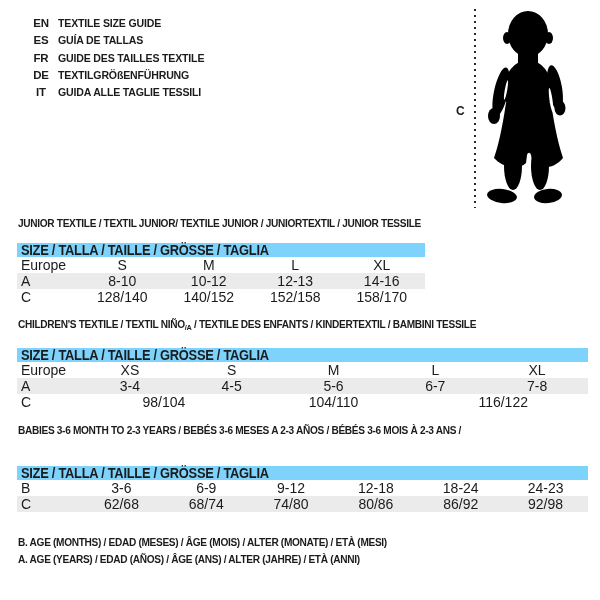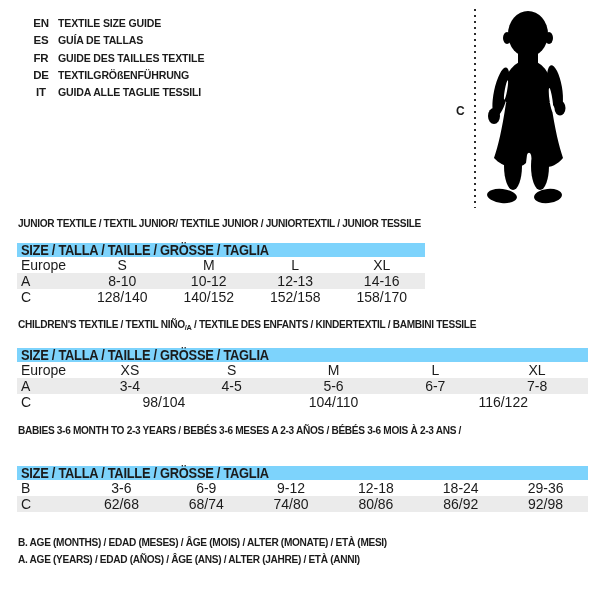--- a/index.html
+++ b/index.html
@@ -164,21 +164,21 @@
   <div class="table-bar">
     <span class="cond">SIZE / TALLA / TAILLE / GRÖSSE / TAGLIA</span>
   </div>
   <div class="t-row">
     <span class="t-label">B</span>
     <span class="t-cell">3-6</span>
     <span class="t-cell">6-9</span>
     <span class="t-cell">9-12</span>
     <span class="t-cell">12-18</span>
     <span class="t-cell">18-24</span>
-    <span class="t-cell">29-36</span>
+    <span class="t-cell">24-23</span>
   </div>
   <div class="t-row alt">
     <span class="t-label">C</span>
     <span class="t-cell">62/68</span>
     <span class="t-cell">68/74</span>
     <span class="t-cell">74/80</span>
     <span class="t-cell">80/86</span>
     <span class="t-cell">86/92</span>
     <span class="t-cell">92/98</span>
   </div>

